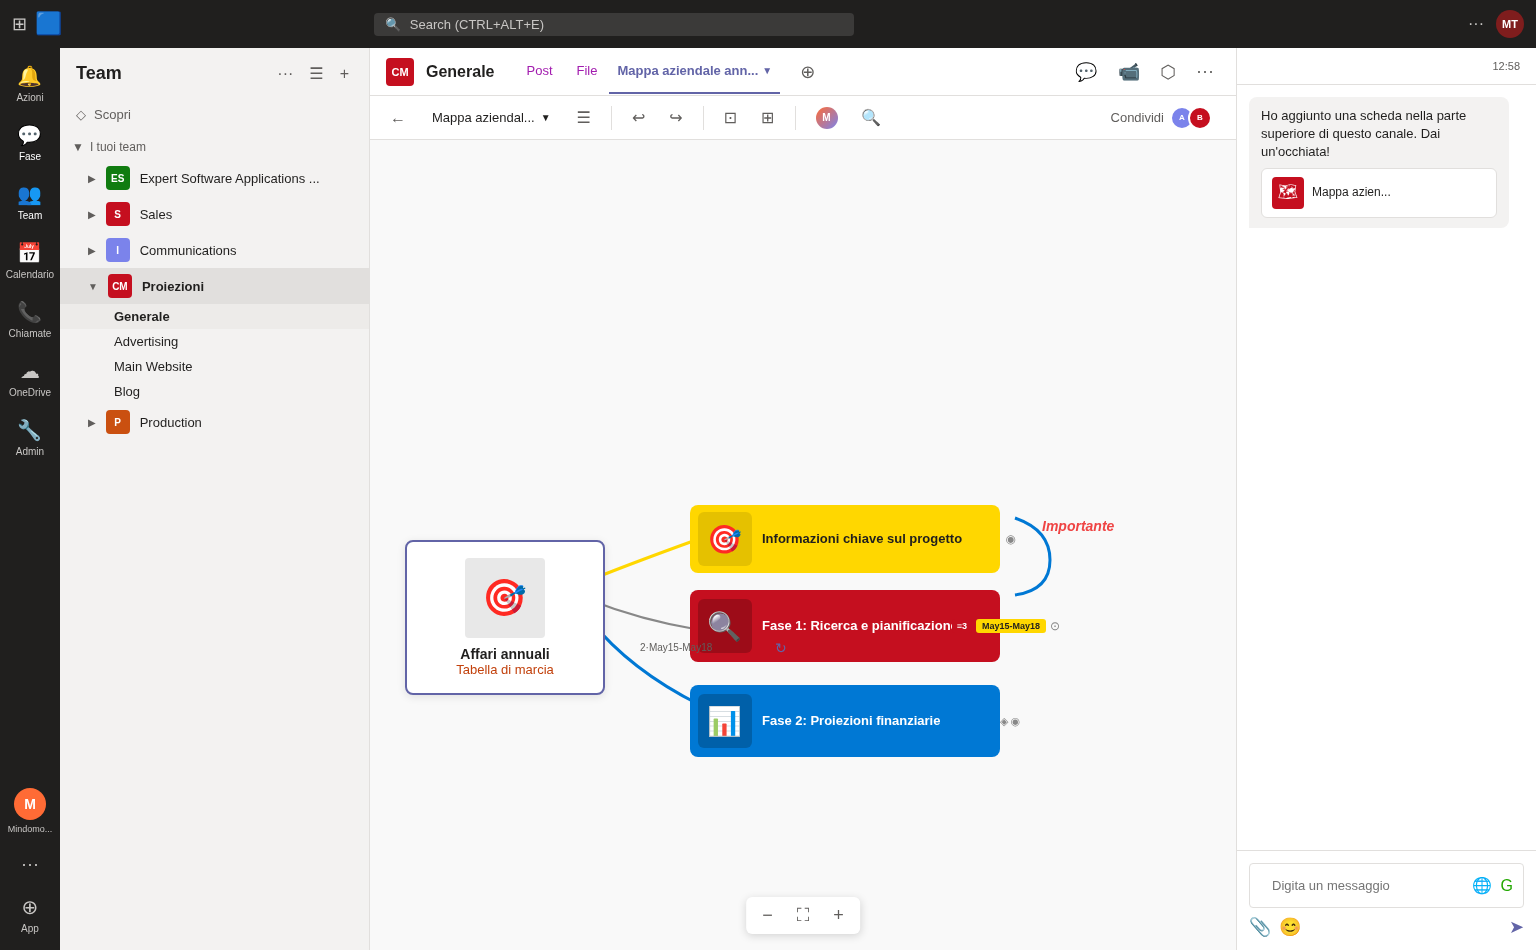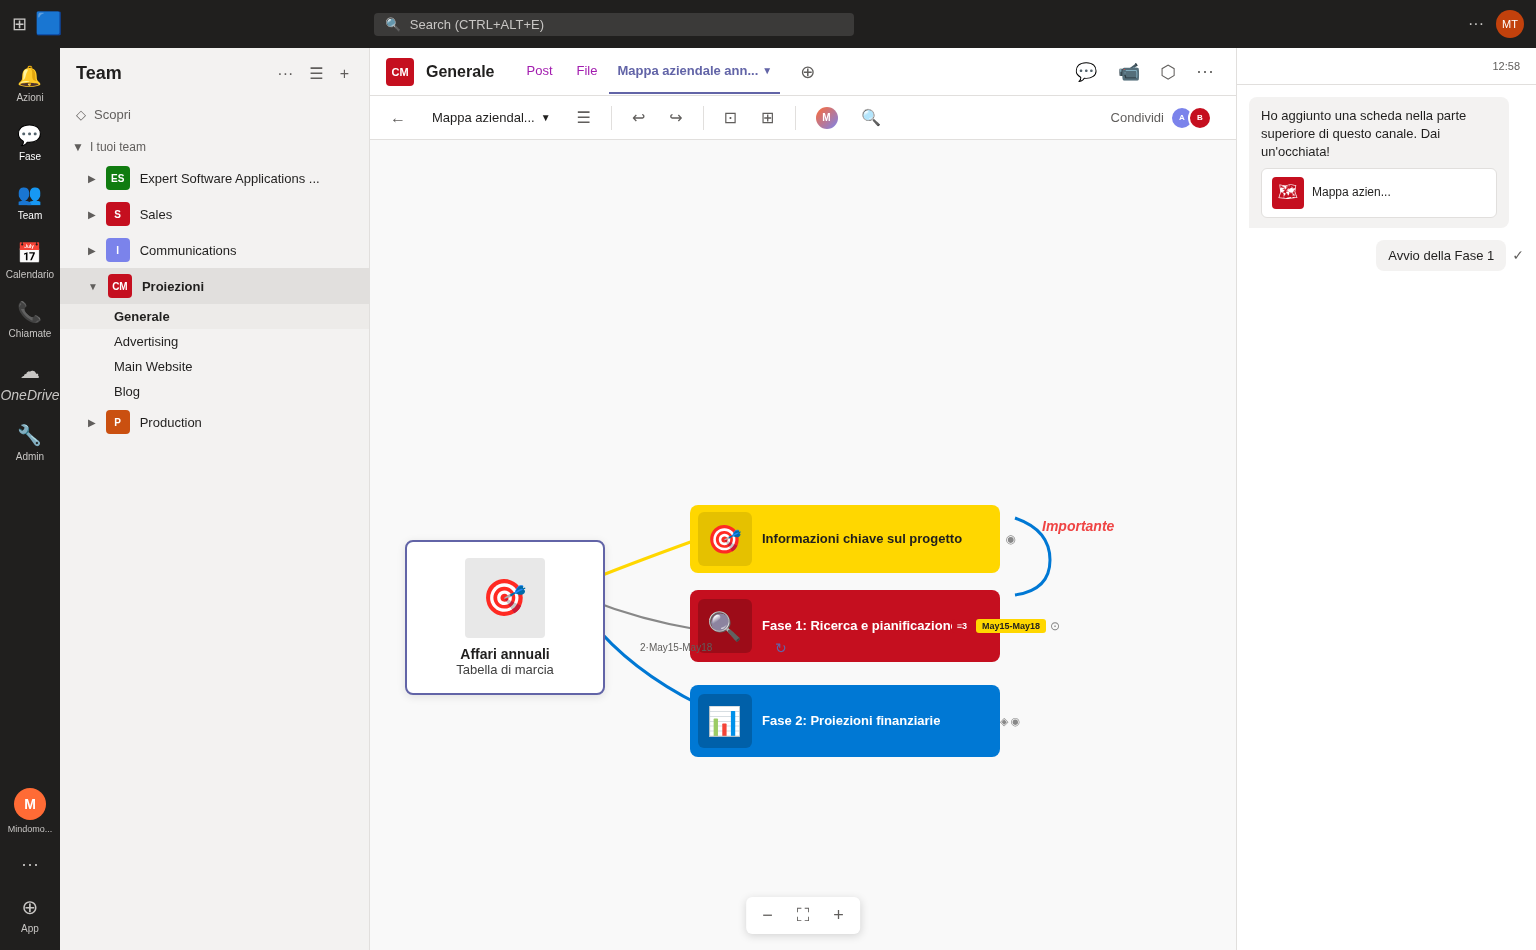--- a/index.html
+++ b/index.html
@@ -28,23 +28,23 @@
       align-items: center;
       padding: 4px 12px;
       gap: 8px;
       color: #c8c6c4;
       font-size: 13px;
     }
     .top-bar-right { display: flex; align-items: center; gap: 12px; margin-left: auto; }
     .top-bar-right span { color: #c8c6c4; font-size: 18px; cursor: pointer; }
     .avatar-circle {
       width: 28px; height: 28px; border-radius: 50%;
-      background: #c2410c;
+      background: #7f1d1d;
       display: flex; align-items: center; justify-content: center;
-      color: white; font-size: 11px; font-weight: 400; cursor: pointer;
+      color: white; font-size: 11px; font-weight: 700; cursor: pointer;
     }
 
     
     .main-layout {
       display: flex;
       flex: 1;
       overflow: hidden;
     }
 
     
@@ -238,21 +238,21 @@
       text-align: center;
       box-shadow: 0 2px 8px rgba(0,0,0,0.1);
     }
     .mm-center-icon {
       width: 80px; height: 80px; margin: 0 auto 8px;
       background: #e8e8e8; border-radius: 4px;
       display: flex; align-items: center; justify-content: center;
       font-size: 36px;
     }
     .mm-center-title { font-size: 14px; font-weight: 700; color: #201f1e; }
-    .mm-center-subtitle { font-size: 13px; color: #404040; }
+    .mm-center-subtitle { font-size: 13px; color: #c2410c; }
 
     .mm-node-icon {
       position: absolute;
       left: 8px;
       top: 50%;
       transform: translateY(-50%);
       width: 54px; height: 54px;
       border-radius: 6px;
       display: flex; align-items: center; justify-content: center;
       font-size: 28px;
@@ -412,21 +412,21 @@
     <div class="icon-bar-item">
       <span class="icon-symbol">📅</span>
       <span style="font-size:10px; color:#c8c6c4;">Calendario</span>
     </div>
     <div class="icon-bar-item">
       <span class="icon-symbol">📞</span>
       <span style="font-size:10px; color:#c8c6c4;">Chiamate</span>
     </div>
     <div class="icon-bar-item">
       <span class="icon-symbol">☁</span>
-      <span style="font-size:14px; color:#c8c6c4;font-style:italic;">OneDrive</span>
+      <span style="font-size:10px; color:#c8c6c4;">OneDrive</span>
     </div>
     <div class="icon-bar-item">
       <span class="icon-symbol">🔧</span>
       <span style="font-size:10px; color:#c8c6c4;">Admin</span>
     </div>
     <div class="icon-bar-spacer"></div>
     <div class="icon-bar-item">
       <div class="mindomo-logo">M</div>
       <span style="font-size:9px; color:#c8c6c4;">Mindomo...</span>
     </div>
@@ -621,23 +621,31 @@
       <div>
         <div class="chat-bubble">
           <span>Ho aggiunto una scheda nella parte superiore di questo canale. Dai un'occhiata!</span>
           <div class="mappa-card">
             <div class="mappa-card-icon">🗺</div>
             <span style="font-size:12px;color:#201f1e;font-weight:500;">Mappa azien...</span>
           </div>
         </div>
       </div>
 
-      <div style="display:flex;justify-content:flex-end;align-items:center;gap:6px;">
-        <div class="avvio-bubble">
-          <span>Avvio della Fase 1</span>
+    </div>
+
+    <div class="right-panel-input-area">
+      <div style="display:flex;align-items:center;gap:8px;border:1px solid #e1dfdd;border-radius:4px;padding:6px 10px;">
+        <input class="message-input" type="text" style="border: none; outline: none; flex: 1 1 0%; font-size: 13px; color: rgb(96, 94, 92);" placeholder="Digita un messaggio">
+        <span style="color:#605e5c;font-size:16px;cursor:pointer;">🌐</span>
+        <span style="color:#22a800;font-size:16px;cursor:pointer;">G</span>
+      </div>
+      <div class="message-input-icons">
+        <div style="display:flex;gap:8px;">
+          <span class="msg-icon">📎</span>
+          <span class="msg-icon">😊</span>
         </div>
-        <span style="color:#605e5c;font-size:14px;">✓</span>
-      </div>
-    </div>
-
+        <button class="send-btn">➤</button>
+      </div>
+    </div>
   </div>
 
 </div>
 
 </body></html>

